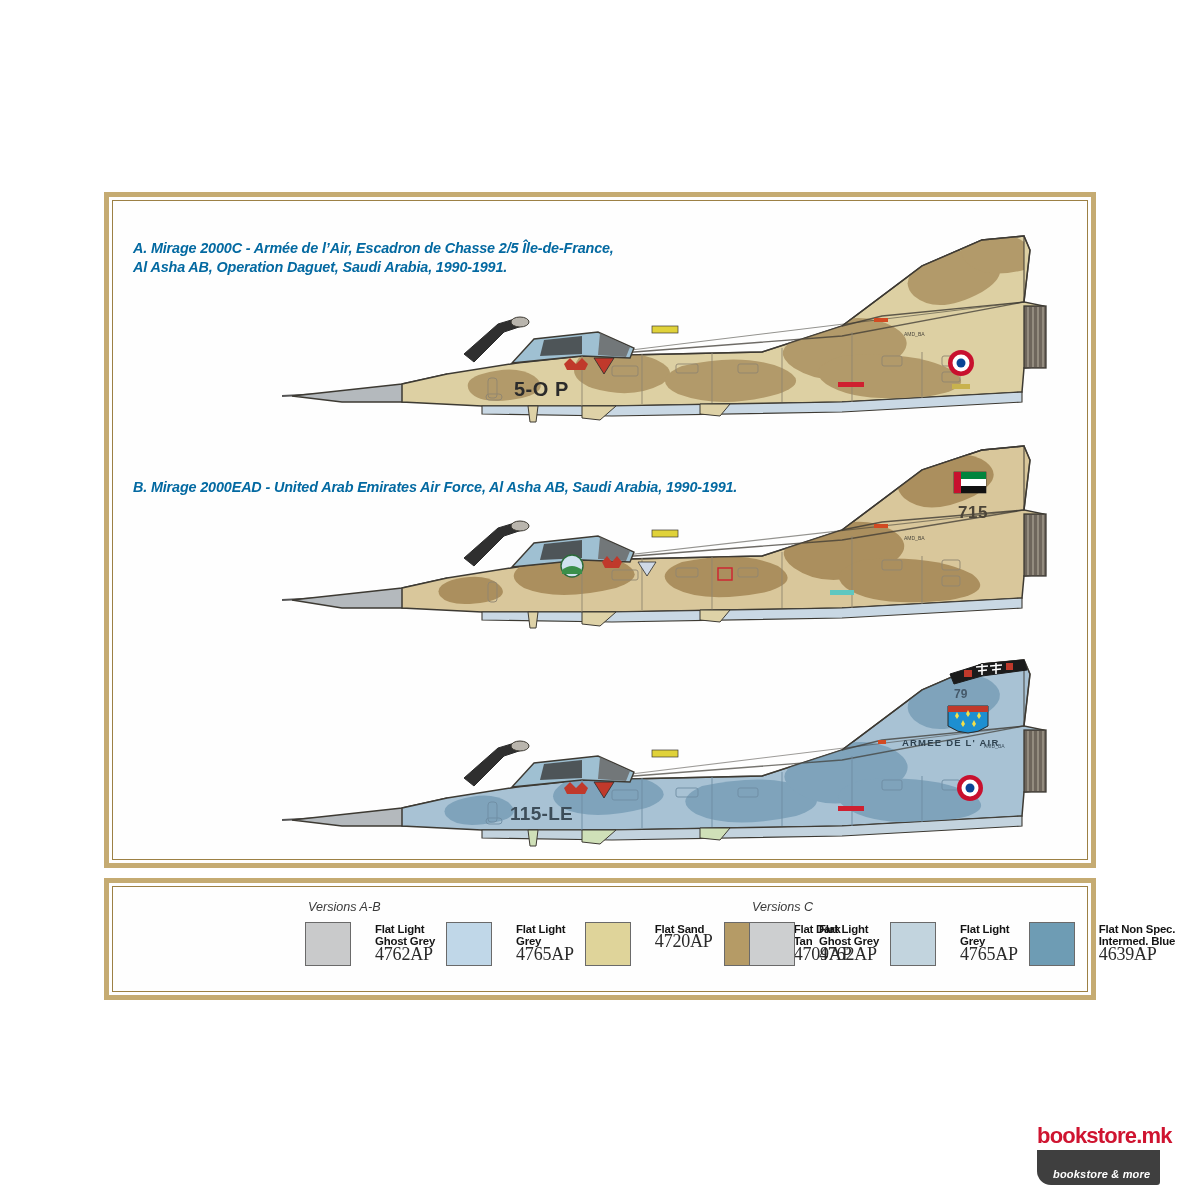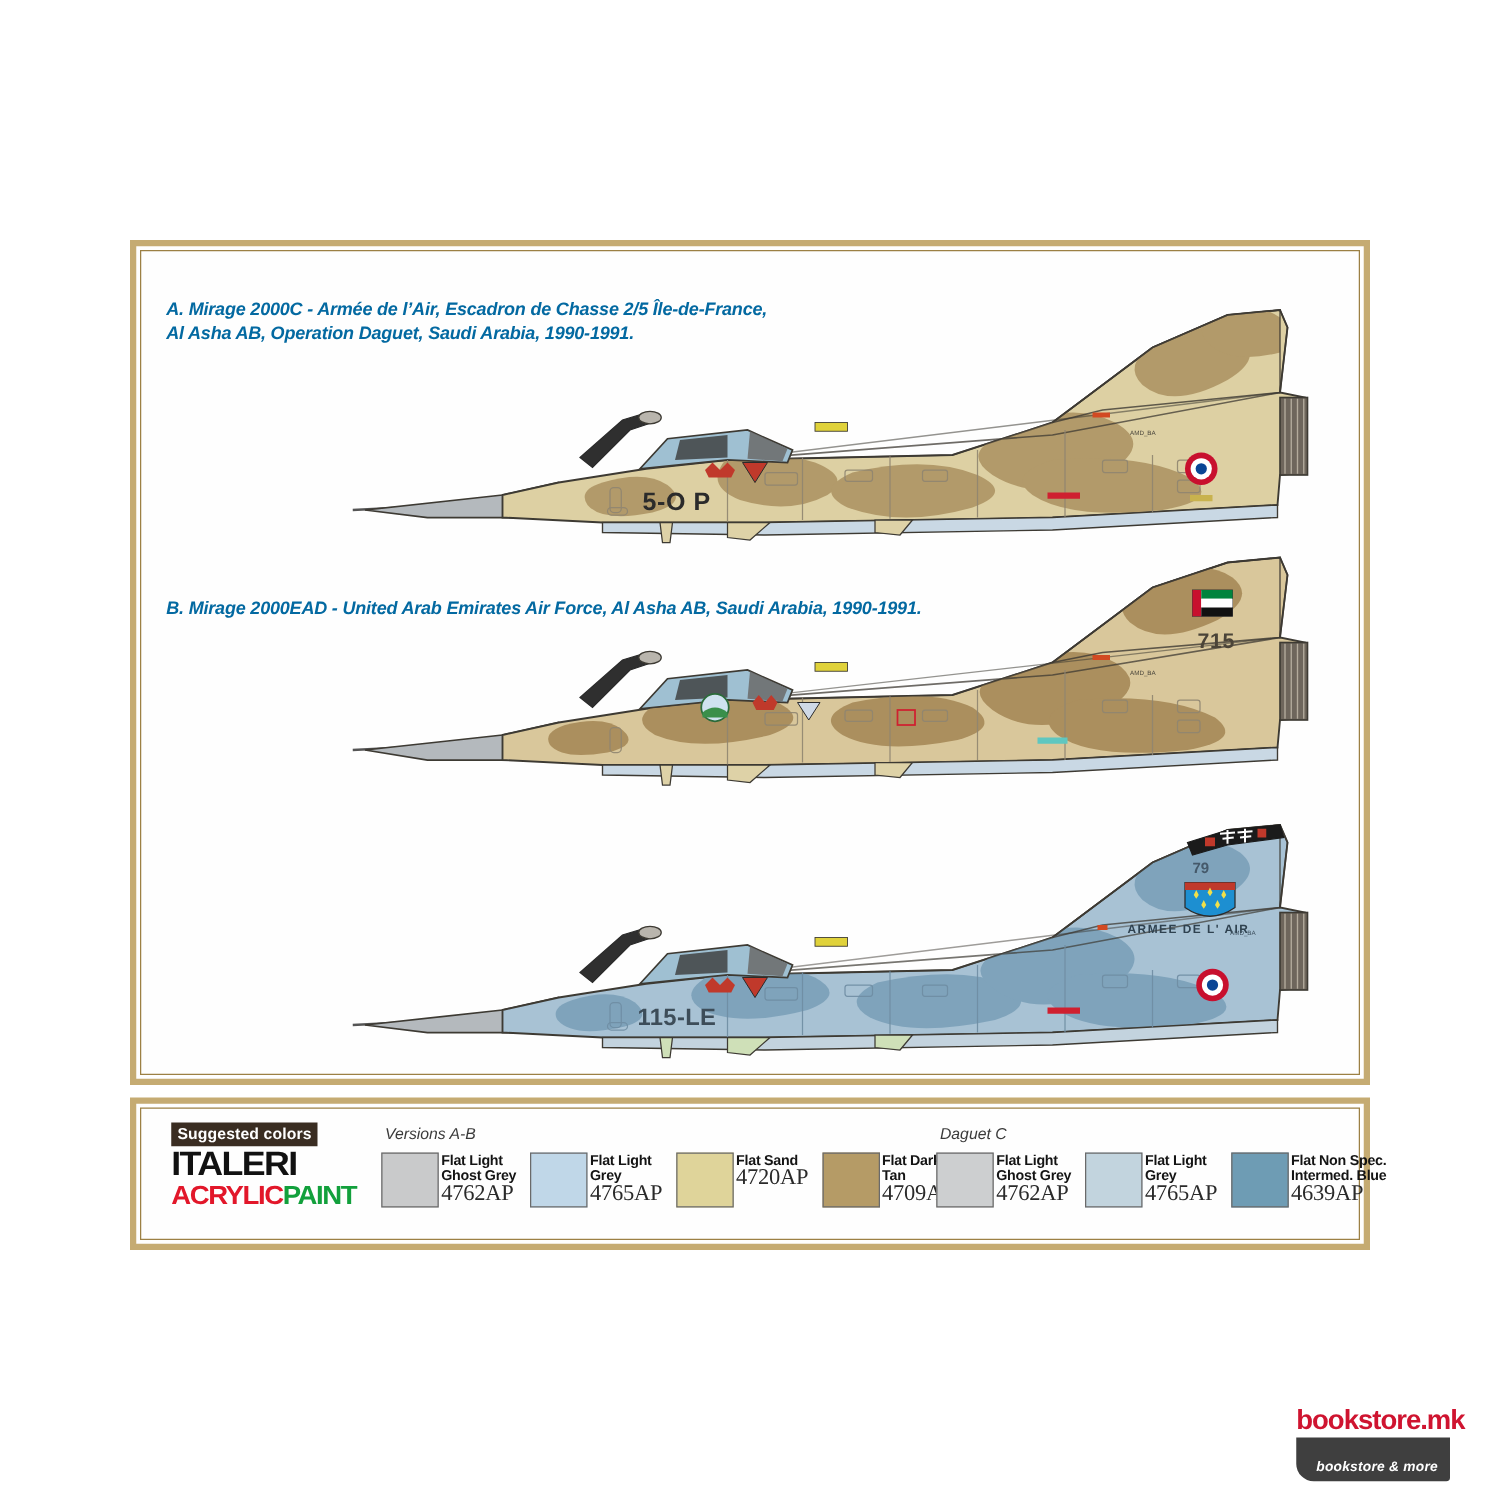--- a/index.html
+++ b/index.html
@@ -29,21 +29,21 @@
     font-style:italic;font-weight:600;
     font-size:14.4px;line-height:19px;color:#0369a1;
     letter-spacing:-0.15px;white-space:pre-line;
   }
   #caption-a{left:133px;top:239px;}
   #caption-b{left:133px;top:478px;}
   #caption-c{left:133px;top:688px;}
 
   
   .plane{position:absolute;}
-  #plane-a{left:282px;top:218px;width:770px;height:235px;text-align:center;}
+  #plane-a{left:282px;top:206px;width:770px;height:235px;text-align:center;}
   #plane-b{left:282px;top:440px;width:770px;height:205px;}
   #plane-c{left:282px;top:630px;width:770px;height:235px;}
   .plane svg{display:block;width:100%;height:100%;}
 
   
   .italeri-logo{
     position:absolute;left:137px;top:898px;width:145px;height:80px;
   }
   .sugg{
     background:#3a2d22;color:#ffffff;font-weight:bold;font-size:12.6px;
@@ -71,21 +71,21 @@
   #version-c-label{left:752px;top:900px;}
 
   .swatch-group{position:absolute;top:922px;display:flex;}
   #swatches-ab{left:305px;}
   #swatches-c{left:749px;}
   .swatch-item{display:flex;align-items:flex-start;margin-right:11px;}
   .swatch-chip{
     width:46px;height:44px;border:1px solid #6a6a6a;box-sizing:border-box;
     flex:0 0 auto;
   }
-  .swatch-text{margin-left:2px;padding-top:1px;}
+  .swatch-text{margin-left:24px;padding-top:1px;}
   .swatch-name{
     font-weight:bold;font-size:11.4px;line-height:12.4px;color:#141414;
     font-family:"Liberation Sans", sans-serif;white-space:pre-line;
     letter-spacing:-0.2px;
   }
   .swatch-code{
     font-size:18px;line-height:13px;color:#2a2a2a;
     font-family:Liberation Serif, serif;letter-spacing:-0.2px;
   }
 
@@ -450,30 +450,23 @@
         <path d="M300,200 L334,200 L318,214 L300,212 Z"></path>
         <path d="M418,198 L448,198 L438,210 L418,208 Z"></path>
       </g>
     </svg>
   </div>
 
   <div class="panel" id="colors-panel">
     <div class="panel-inner"></div>
   </div>
 
-  <div class="italeri-logo">
-    <span class="sugg">Suggested colors</span>
-    <div class="italeri-word">ITALERI</div>
-    <div class="acrylic-word">
-      <span class="red">ACRYLIC</span><span class="green">PAINT</span>
-    </div>
-  </div>
 
   <div class="version-label" id="version-ab-label">Versions A-B</div>
-  <div class="version-label" id="version-c-label">Daguet C</div>
+  <div class="version-label" id="version-c-label">Versions C</div>
 
   <div class="swatch-group" id="swatches-ab">
     <div class="swatch-item">
       <div class="swatch-chip" style="background: rgb(201, 202, 203);"></div>
       <div class="swatch-text">
         <div class="swatch-name">Flat Light
 Ghost Grey</div>
         <div class="swatch-code">4762AP</div>
       </div>
     </div>

